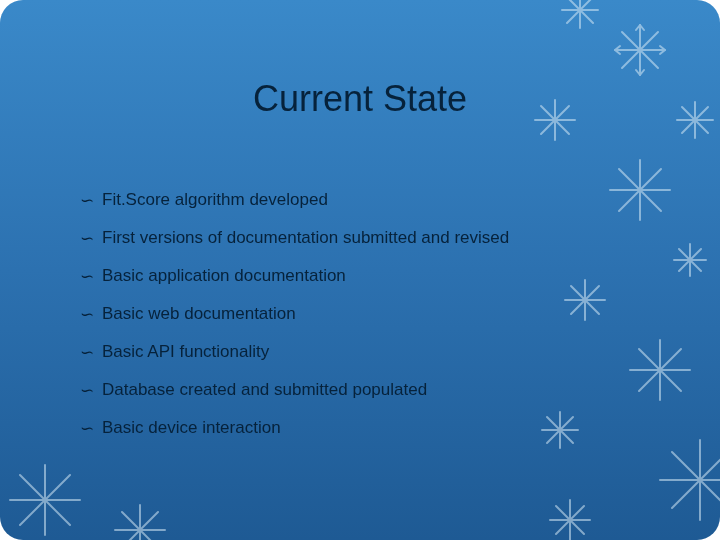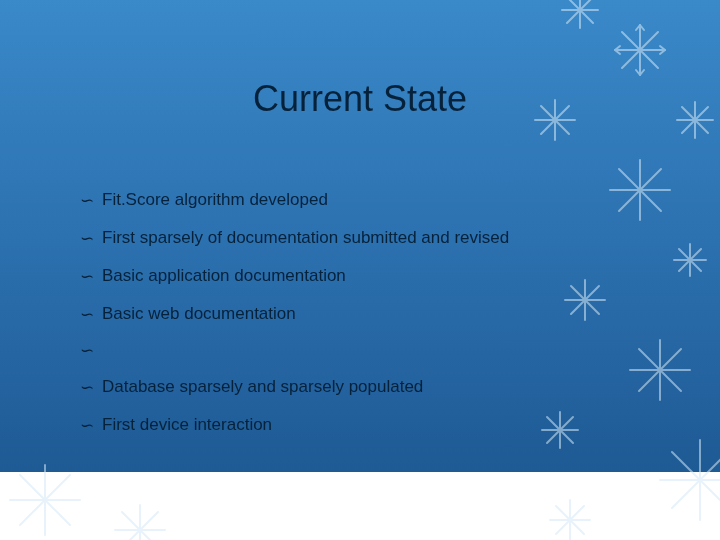--- a/index.html
+++ b/index.html
@@ -5,25 +5,26 @@
   html, body {
     margin: 0;
     padding: 0;
     width: 720px;
     height: 540px;
     overflow: hidden;
     font-family: Verdana, Geneva, sans-serif;
   }
   .slide {
     width: 720px;
-    height: 472px;
+    height: 540px;
     background: linear-gradient(180deg, #3a89c9 0%, #2c71b0 50%, #1e5a94 100%);
     position: relative;
     color: #06223b;
     box-sizing: border-box;
+    border-radius: 23px;
   }
   .snowflakes {
     position: absolute;
     left: 0; top: 0; right: 0; bottom: 0;
     pointer-events: none;
     opacity: 0.55;
   }
   .title {
     position: absolute;
     top: 78px;
@@ -113,36 +114,37 @@
 
   <div class="title">Current State</div>
 
   <div class="bullets">
     <div class="bullet">
       <span class="icon">∽</span>
       <span class="label">Fit.Score algorithm developed</span>
     </div>
     <div class="bullet">
       <span class="icon">∽</span>
-      <span class="label">First sparsely of documentation submitted and revised</span>
+      <span class="label">First versions of documentation submitted and revised</span>
     </div>
     <div class="bullet">
       <span class="icon">∽</span>
       <span class="label">Basic application documentation</span>
     </div>
     <div class="bullet">
       <span class="icon">∽</span>
       <span class="label">Basic web documentation</span>
     </div>
     <div class="bullet">
       <span class="icon">∽</span>
+      <span class="label">Basic API functionality</span>
     </div>
     <div class="bullet">
       <span class="icon">∽</span>
-      <span class="label">Database sparsely and sparsely populated</span>
+      <span class="label">Database created and submitted populated</span>
     </div>
     <div class="bullet">
       <span class="icon">∽</span>
-      <span class="label">First device interaction</span>
+      <span class="label">Basic device interaction</span>
     </div>
   </div>
 
 </div>
 
 </body></html>

